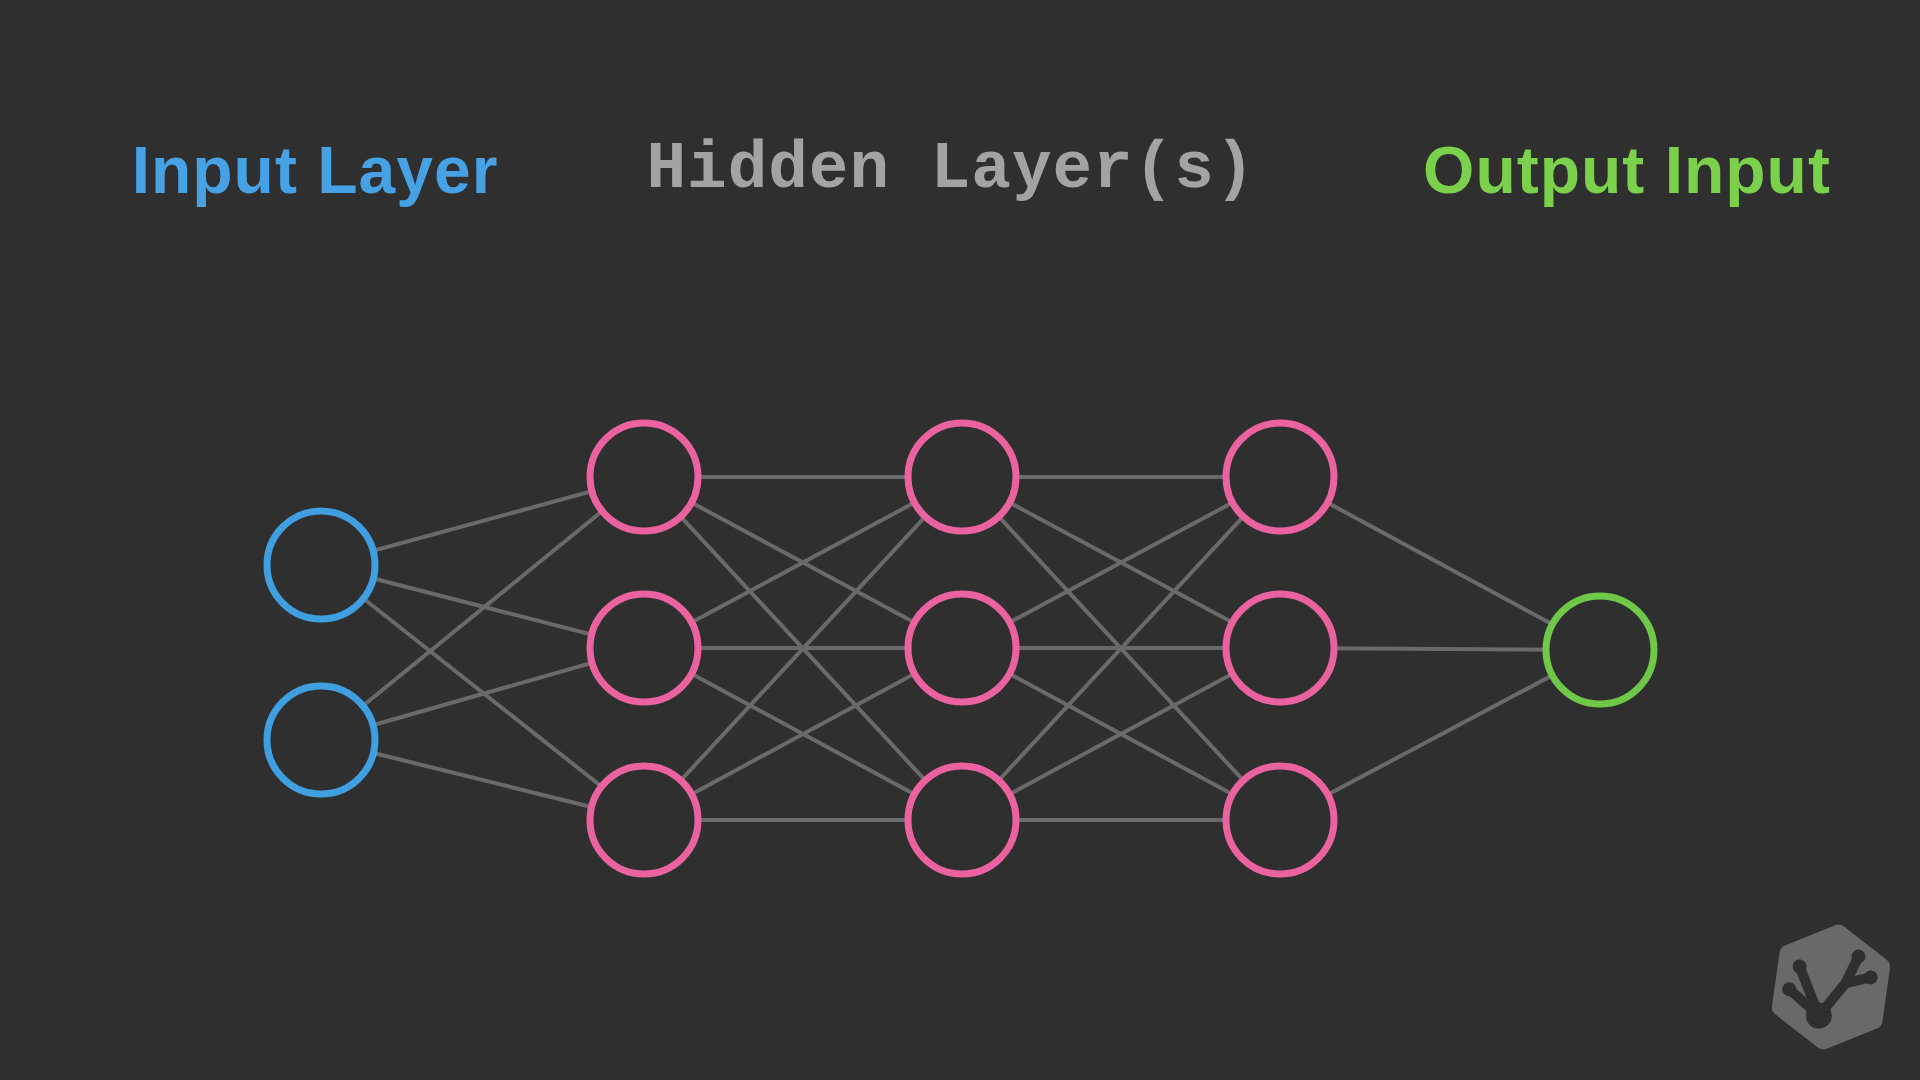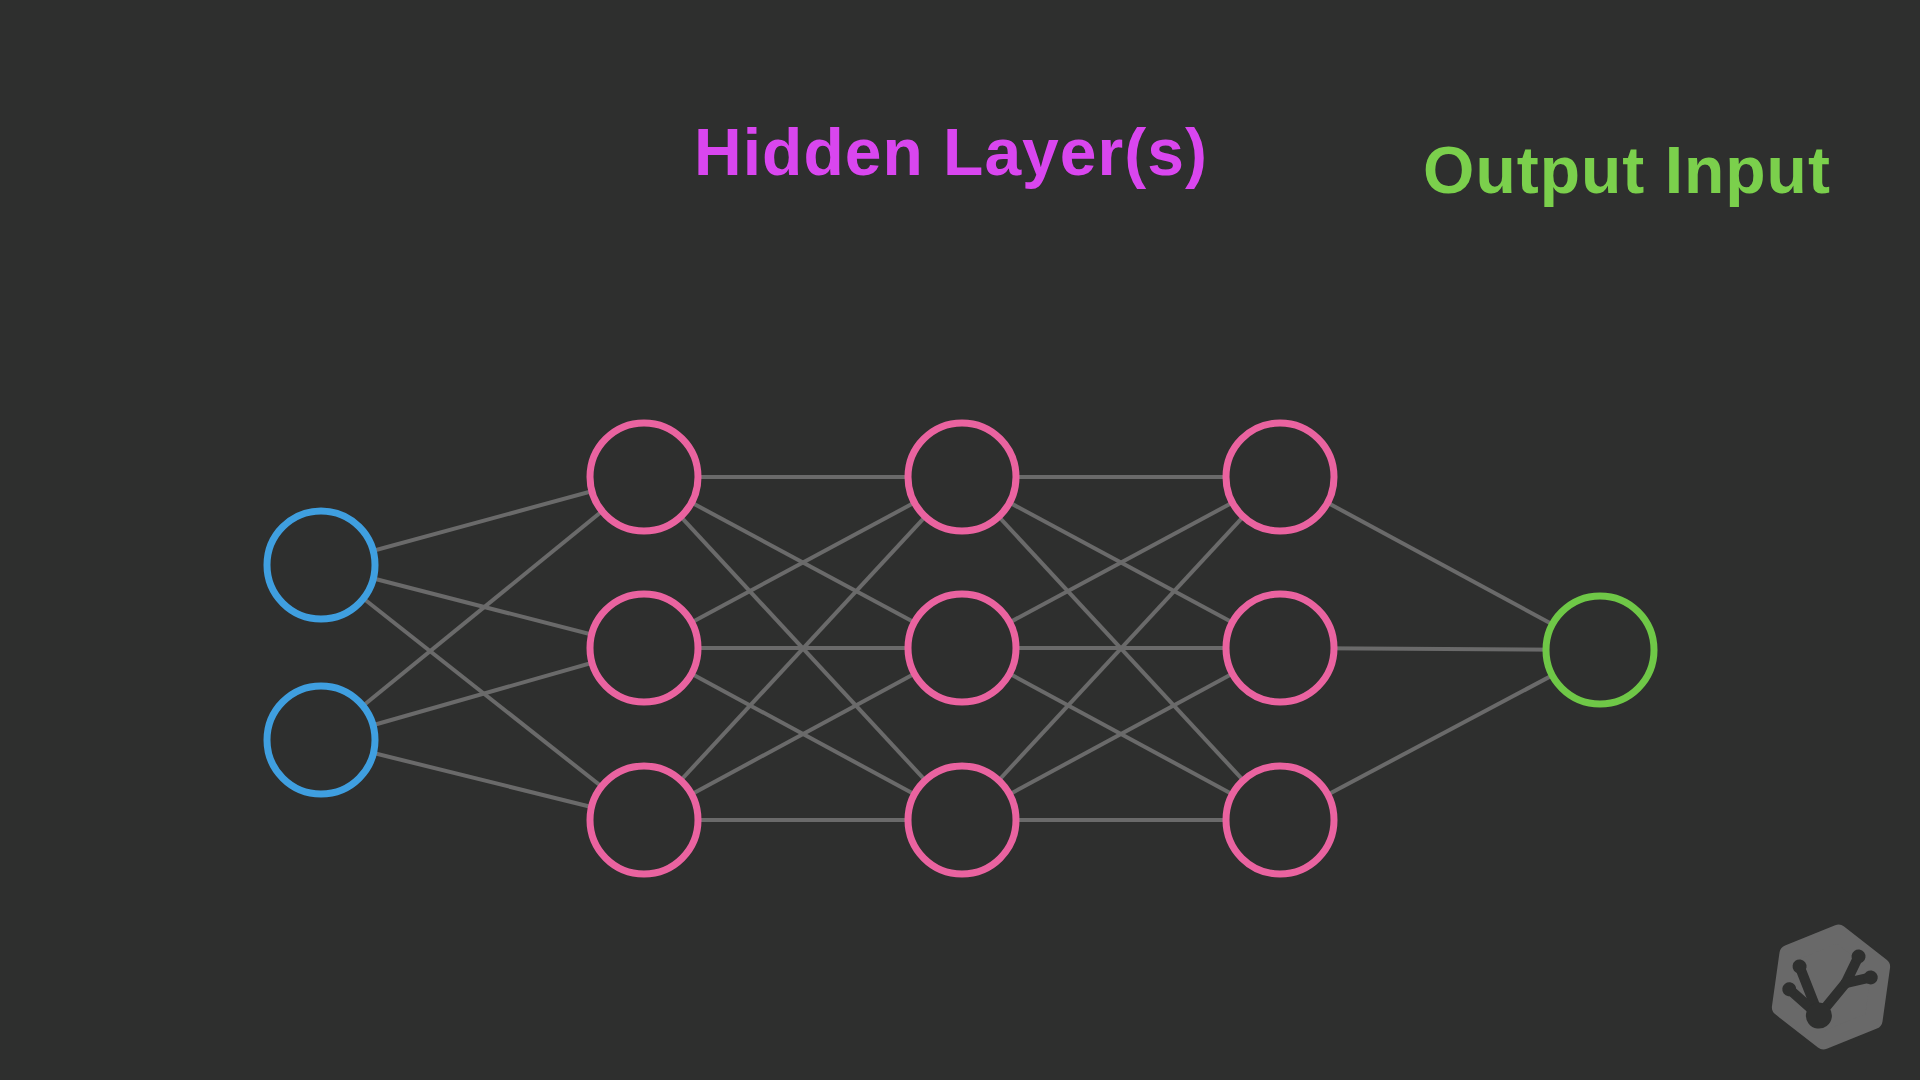--- a/index.html
+++ b/index.html
@@ -31,22 +31,23 @@
     width: 1920px;
     height: 1080px;
     display: block;
   }
 </style>
 </head>
 <body style="background-color: rgb(46, 47, 46);">
 
 <div class="canvas">
 
+  <div class="layer-label" style="color: rgb(71, 161, 229); left: 315px; top: 132px;">Input Layer</div>
 
-  <div class="layer-label" style="color: #d946ef; left: 951px; top: 114px;">Hidden Layer(s)</div>
+  <div class="layer-label" style="color: #a3a3a3; left: 951px; top: 132px; font-family: Liberation Mono, monospace;">Hidden Layer(s)</div>
 
   <div class="layer-label" style="color: rgb(123, 208, 76); left: 1627px; top: 132px;">Output Input</div>
 
   <svg class="network-svg" viewBox="0 0 1920 1080" xmlns="http://www.w3.org/2000/svg">
 
     <g id="edges-group">
         <line x1="321" y1="565" x2="644" y2="477" stroke="#6a6a6a" stroke-width="4"></line>
         <line x1="321" y1="565" x2="644" y2="648" stroke="#6a6a6a" stroke-width="4"></line>
         <line x1="321" y1="565" x2="644" y2="820" stroke="#6a6a6a" stroke-width="4"></line>
         <line x1="321" y1="740" x2="644" y2="477" stroke="#6a6a6a" stroke-width="4"></line>

